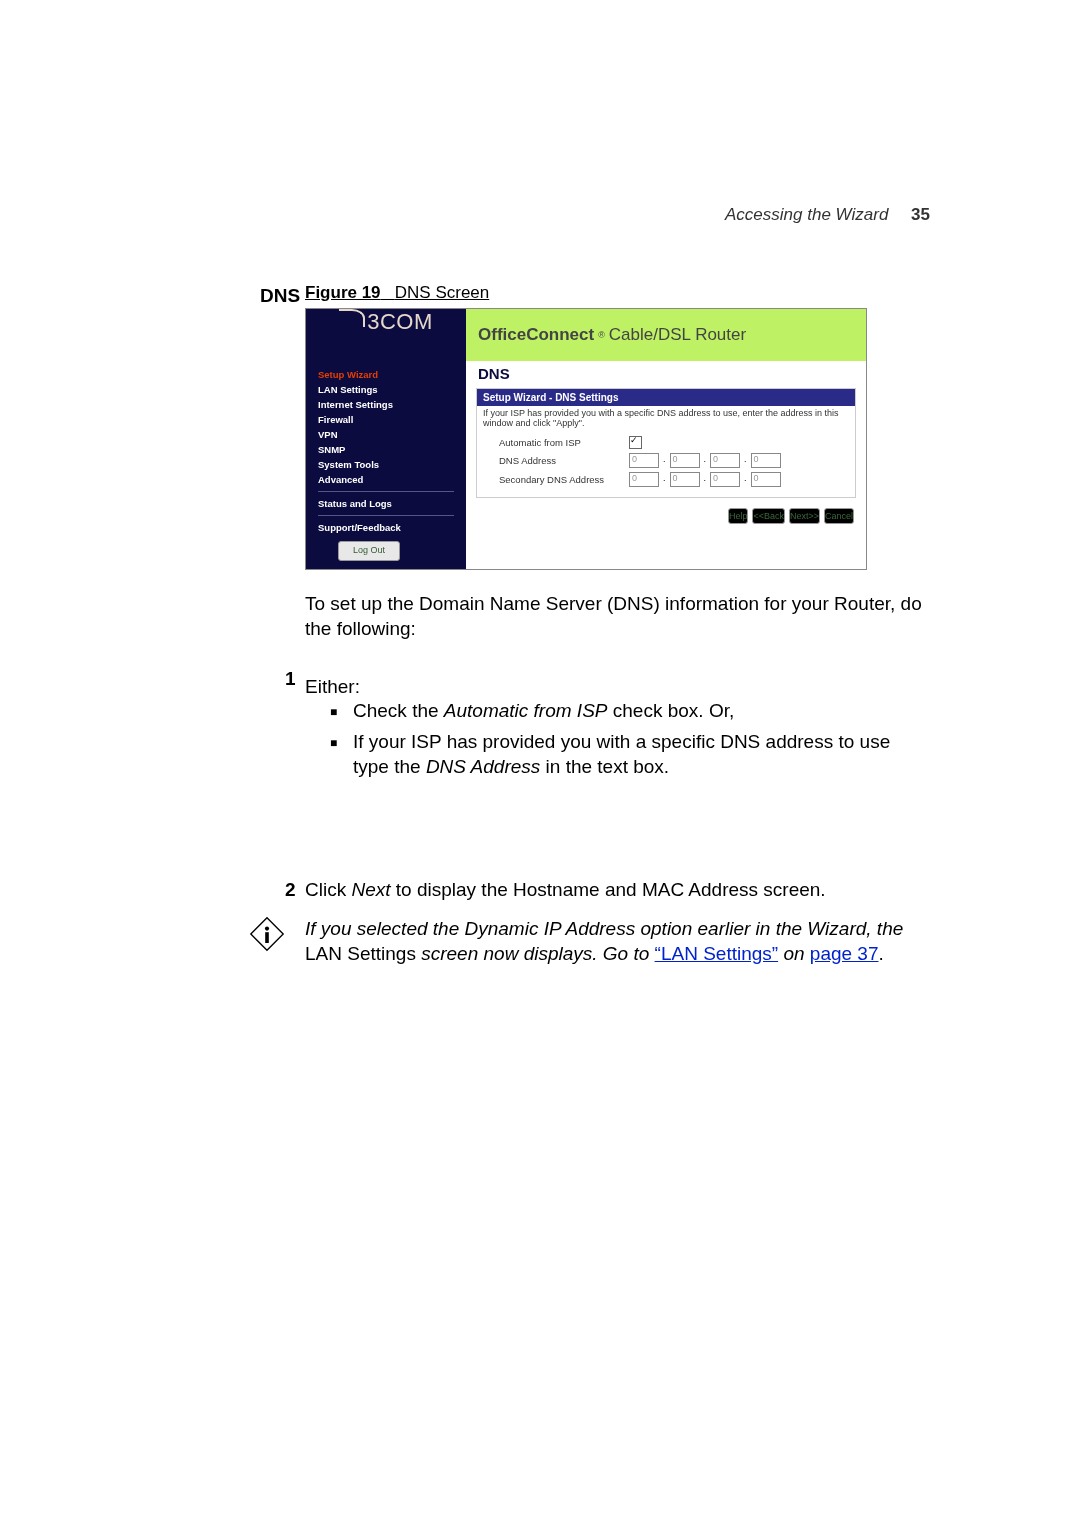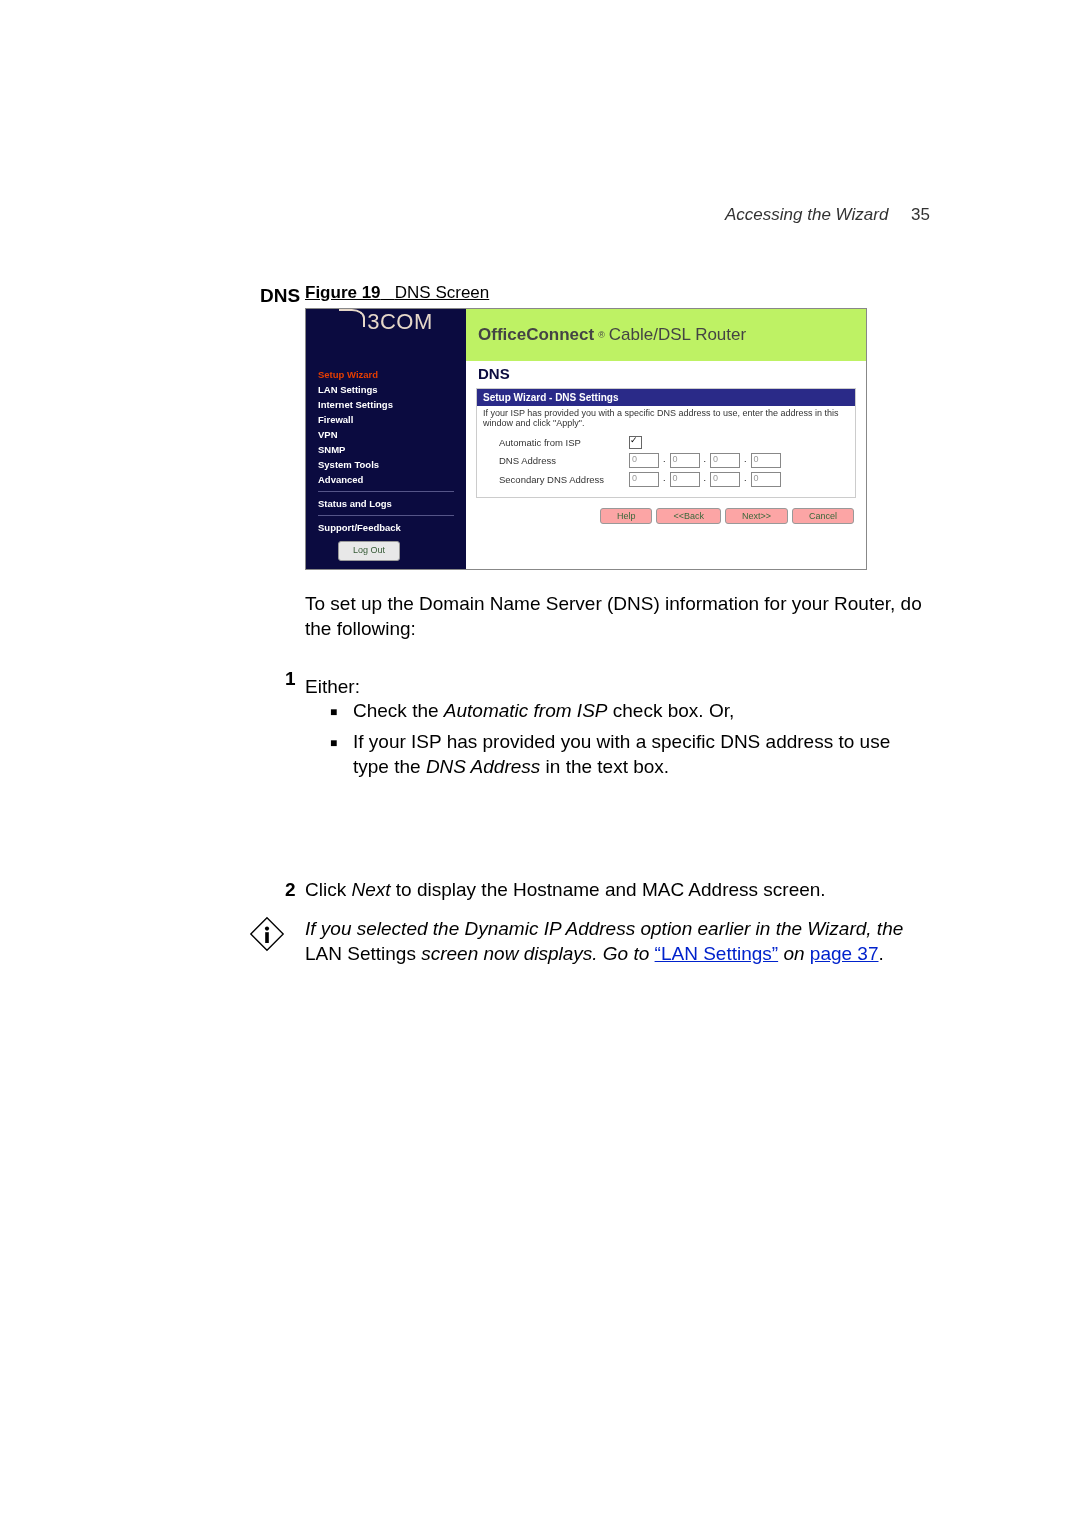--- a/index.html
+++ b/index.html
@@ -18,21 +18,21 @@
   }
   .header-right {
     position: absolute;
     right: 150px;
     top: 205px;
     font-size: 17px;
     font-style: italic;
     color: #333;
   }
   .header-right .pageno {
-    font-weight: normal;
+    font-weight: bold;
     font-style: normal;
     margin-left: 18px;
   }
   .dns-label {
     position: absolute;
     left: 260px;
     top: 285px;
     font-weight: bold;
     font-size: 19px;
   }
@@ -212,25 +212,25 @@
     font-size: 9px;
   }
   .ss-buttons {
     display: flex;
     justify-content: flex-end;
     gap: 4px;
     padding: 10px 12px 0 0;
   }
   .ss-btn {
     border: 1px solid #999;
-    background: #fca5a5;
+    background: #000000;
     border-radius: 3px;
     font-size: 9px;
     color: #3a683a;
-    padding: 2px 16px;
+    padding: 2px 0;
   }
   .body-text {
     position: absolute;
     left: 305px;
     font-size: 19px;
     line-height: 1.3;
     color: #000;
   }
   .intro {
     top: 592px;

